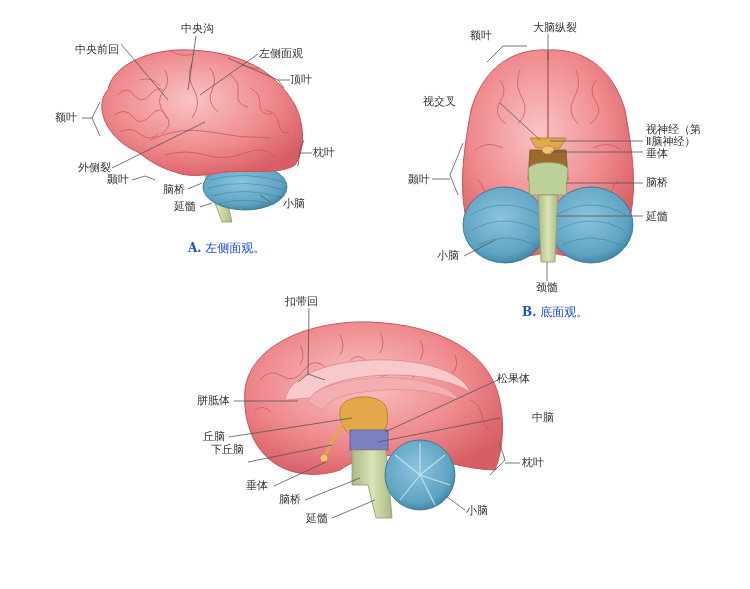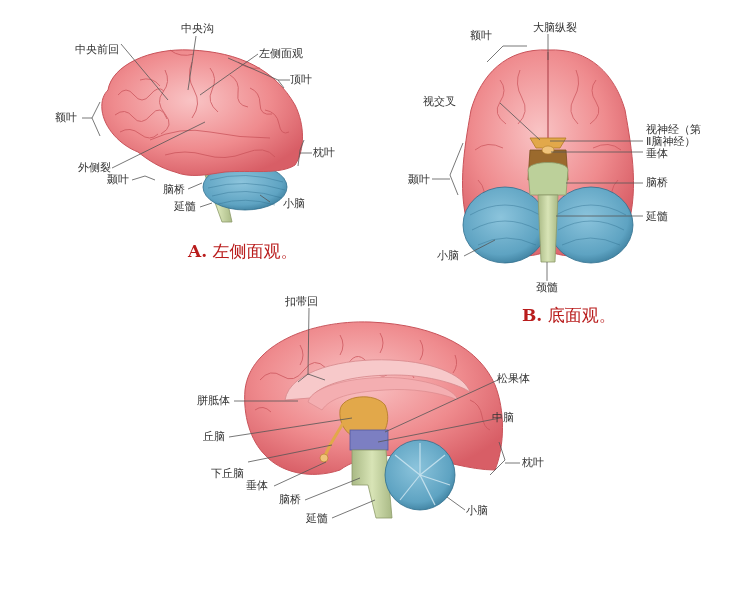--- a/index.html
+++ b/index.html
@@ -1,20 +1,20 @@
 <!DOCTYPE html>
 <html><head>
 <meta charset="utf-8">
 <style>
   html,body{margin:0;padding:0;background:#ffffff;}
   body{width:750px;height:589px;position:relative;overflow:hidden;font-family:"DejaVu Sans",sans-serif;}
   .stage{position:absolute;left:0;top:0;width:734px;height:589px;}
   svg.art{position:absolute;left:0;top:0;width:750px;height:589px;}
   .lbl{position:absolute;font-size:11px;color:#333;white-space:nowrap;line-height:12px;}
-  .cap{position:absolute;font-family:"DejaVu Serif","Liberation Serif",serif;font-size:17px;color:#b91c1c;white-space:nowrap;}
+  .cap{position:absolute;font-family:"DejaVu Serif","Liberation Serif",serif;font-size:12px;color:#1d4ed8;white-space:nowrap;}
   .cap b{font-weight:bold;}
 </style>
 </head>
 <body>
 
 <div class="stage">
 
 <svg class="art" viewBox="0 0 750 589">
   <defs>
     <radialGradient id="gBrain" cx="45%" cy="40%" r="65%">
@@ -203,21 +203,21 @@
 <span class="lbl" style="left:536px;top:282px">颈髓</span>
 <div class="cap" style="left:522px;top:304px">
   <b>B.</b>
   <span>底面观。</span>
 </div>
 
 <span class="lbl" style="left:285px;top:296px">扣带回</span>
 <span class="lbl" style="left:197px;top:395px">胼胝体</span>
 <span class="lbl" style="left:497px;top:373px">松果体</span>
 <span class="lbl" style="left:203px;top:431px">丘脑</span>
-<span class="lbl" style="left:492px;top:412px">中脑</span>
-<span class="lbl" style="left:211px;top:468px">下丘脑</span>
+<span class="lbl" style="left:532px;top:412px">中脑</span>
+<span class="lbl" style="left:211px;top:444px">下丘脑</span>
 <span class="lbl" style="left:522px;top:457px">枕叶</span>
 <span class="lbl" style="left:246px;top:480px">垂体</span>
 <span class="lbl" style="left:279px;top:494px">脑桥</span>
 <span class="lbl" style="left:306px;top:513px">延髓</span>
 <span class="lbl" style="left:466px;top:505px">小脑</span>
 
 </div>
 
 </body></html>

